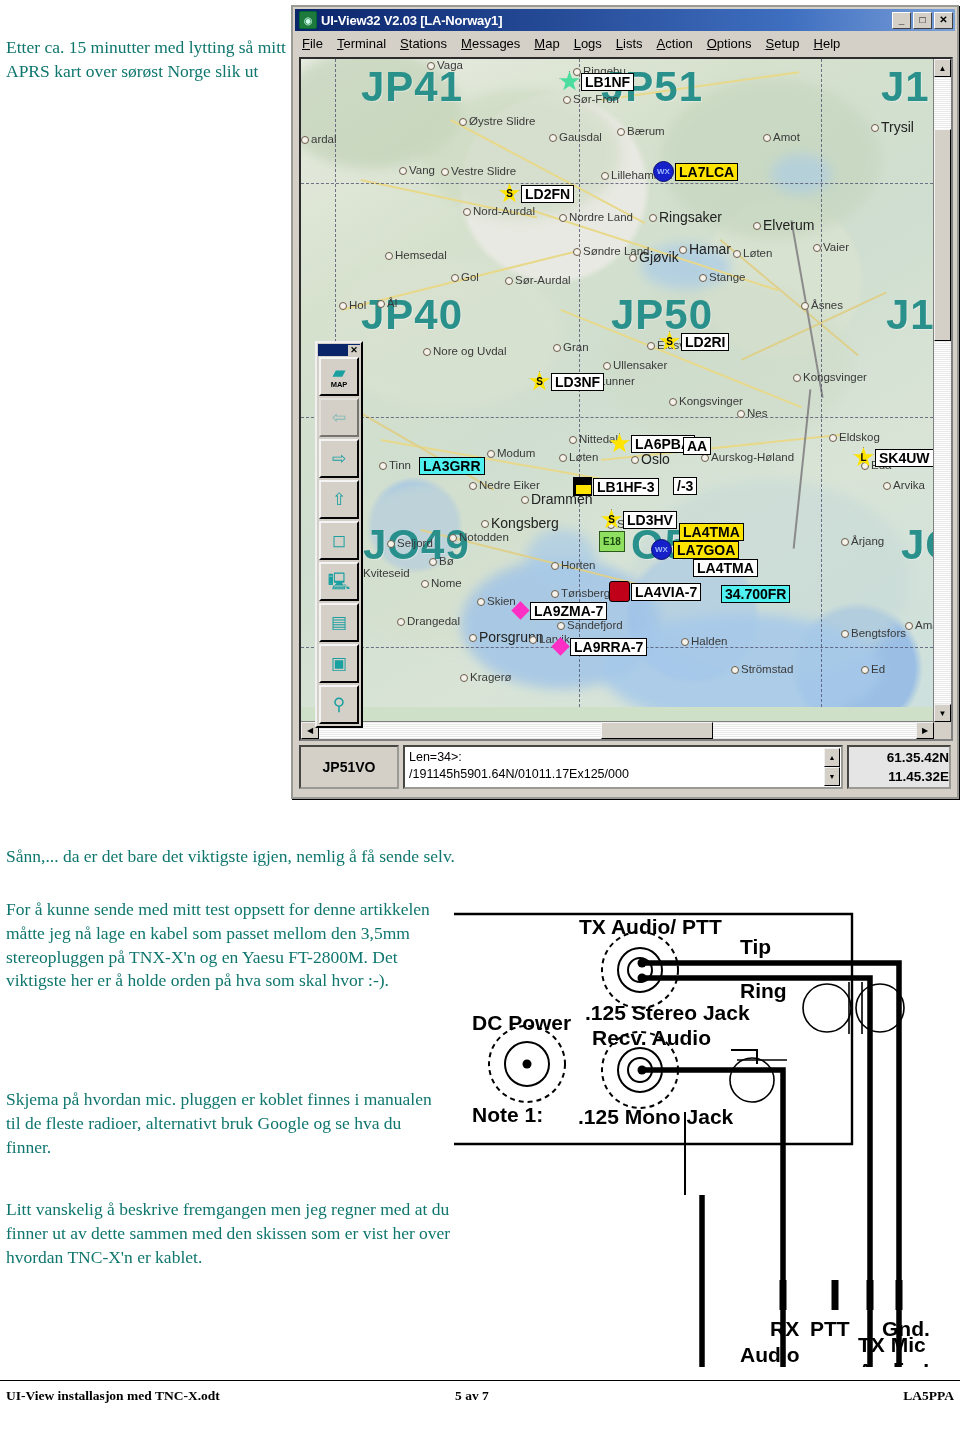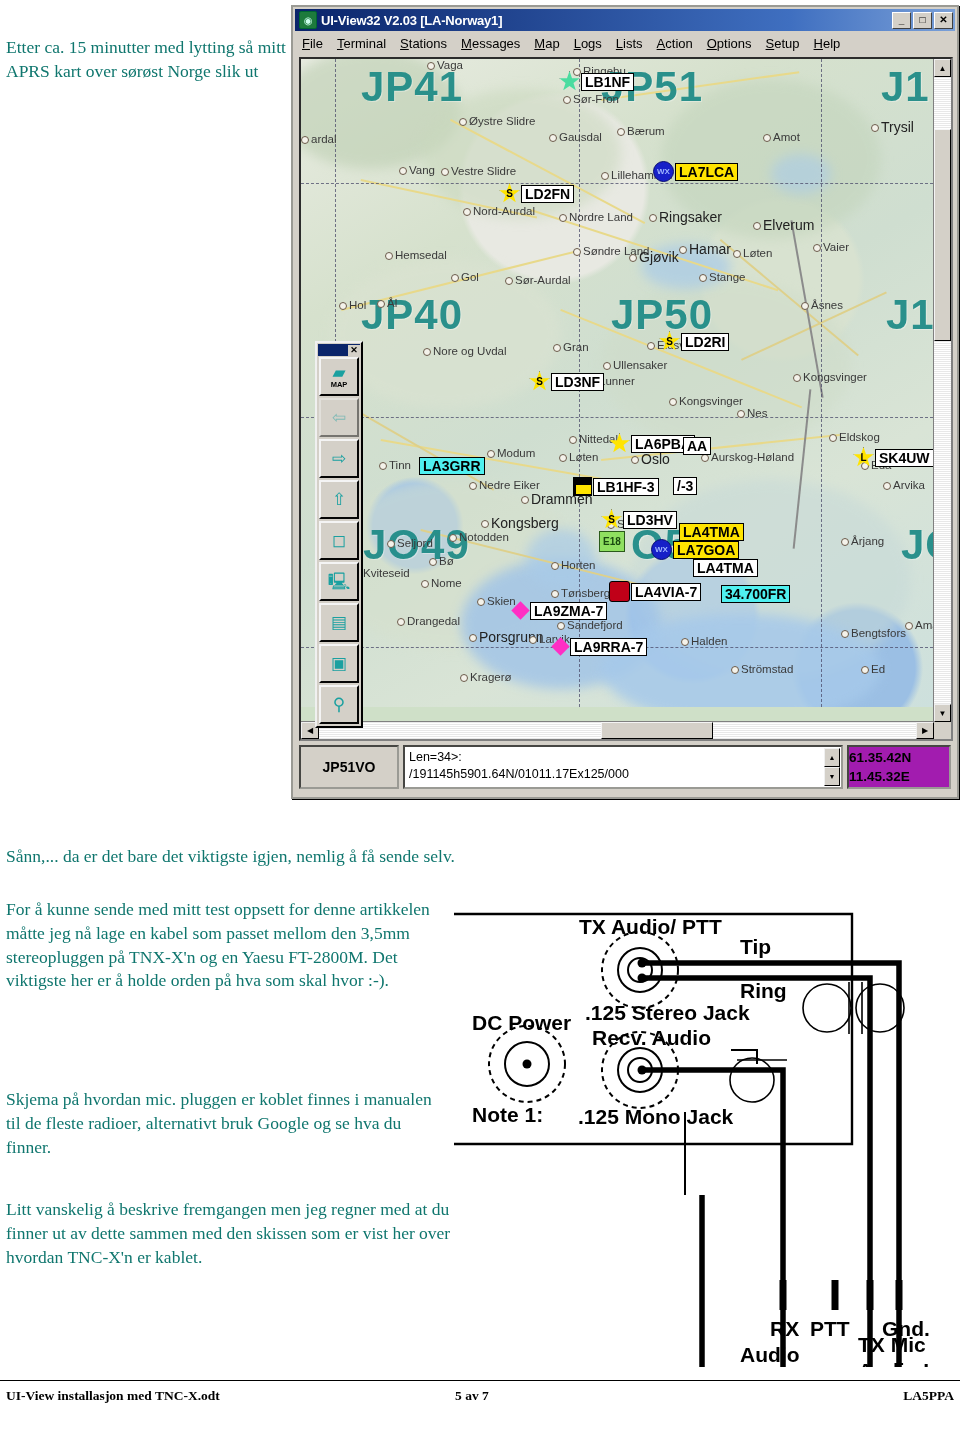--- a/index.html
+++ b/index.html
@@ -126,22 +126,22 @@
   
   #statusbar{position:absolute;left:6px;top:738px;right:6px;height:44px;display:flex;align-items:stretch;gap:4px;}
   #grid-box{width:96px;background:#d4d0c8;border:2px inset #9a9a94;
       display:flex;align-items:center;justify-content:center;
       font-family:"Liberation Sans",sans-serif;font-weight:bold;font-size:14px;}
   #packet-box{flex:1;background:#fff;border:2px inset #9a9a94;position:relative;padding:2px 20px 2px 4px;
       font-family:"Liberation Sans",sans-serif;font-size:12.5px;line-height:17px;overflow:hidden;}
   #packet-spin{position:absolute;right:1px;top:1px;bottom:1px;width:16px;display:flex;flex-direction:column;}
   #packet-spin div{flex:1;background:#d4d0c8;border:1.5px outset #f0f0f0;border-right-color:#404040;
       border-bottom-color:#404040;display:flex;align-items:center;justify-content:center;font-size:7px;}
-  #coord-box{width:100px;background:#a21caf;border:2px inset #9a9a94;
-      display:flex;flex-direction:column;align-items:flex-start;justify-content:center;
+  #coord-box{width:100px;background:#e5e5e5;border:2px inset #9a9a94;
+      display:flex;flex-direction:column;align-items:flex-end;justify-content:center;
       font-family:"Liberation Sans",sans-serif;font-weight:bold;font-size:13.5px;line-height:19px;}
 
   
   #wiring-diagram{position:absolute;left:452px;top:912px;width:505px;height:455px;}
 </style>
 </head>
 <body>
 
 <div class="doc-text" id="intro-caption">Etter ca. 15 minutter med lytting så mitt APRS kart over sørøst Norge slik ut</div>
 

